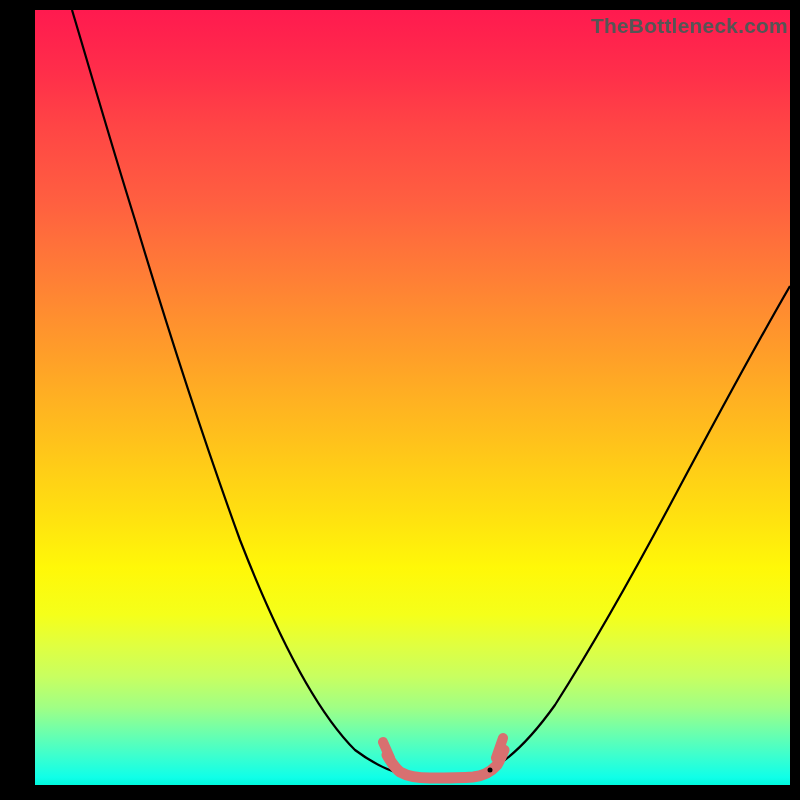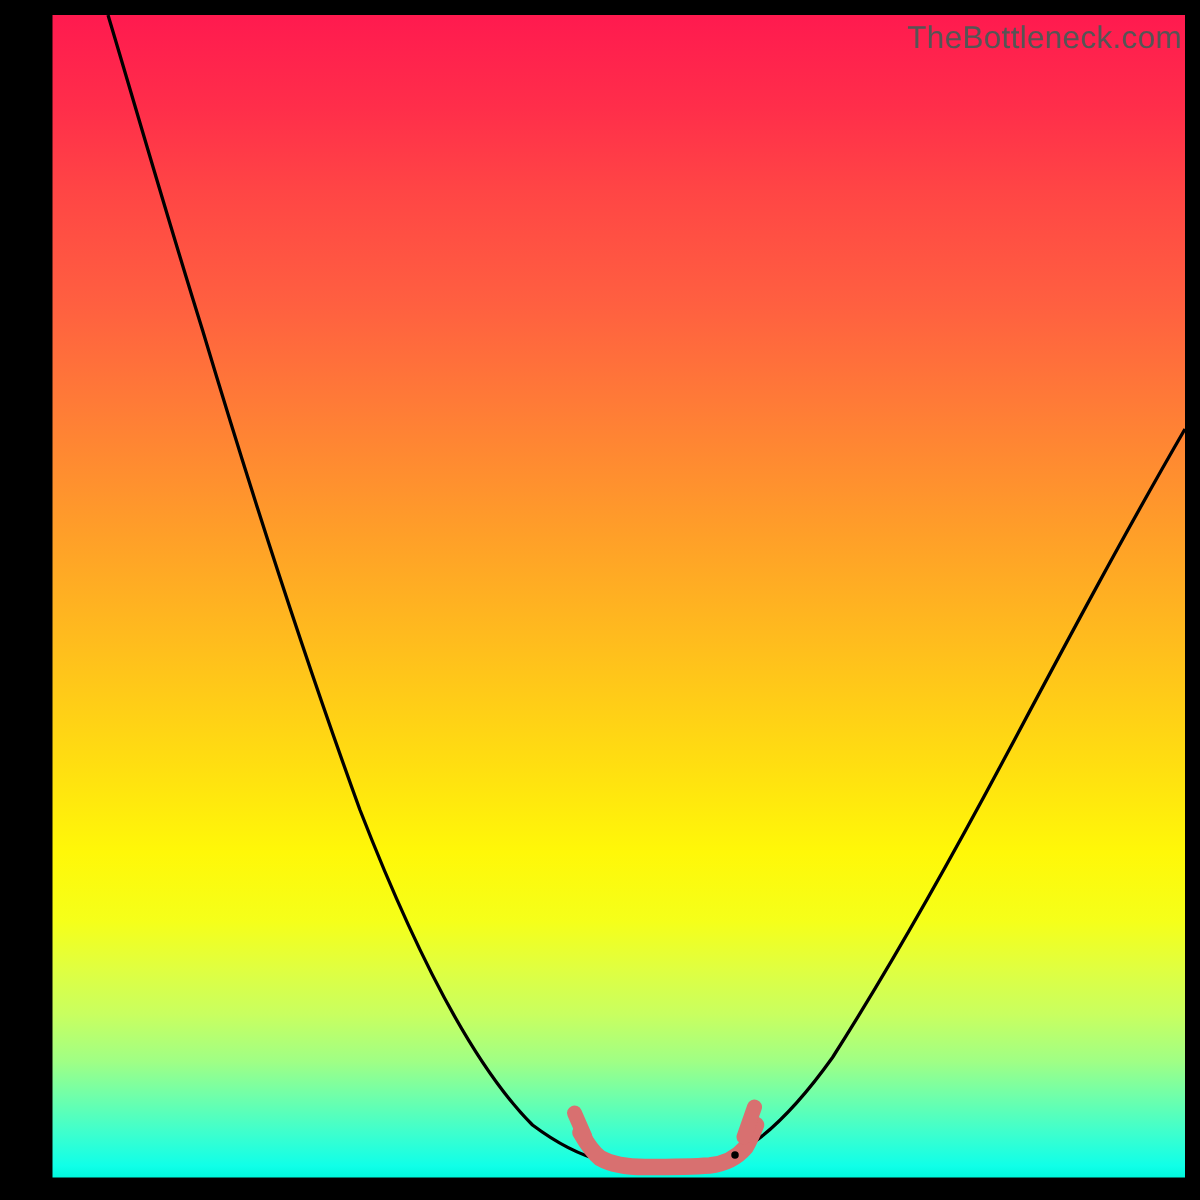--- a/index.html
+++ b/index.html
@@ -40,21 +40,21 @@
       #10ffe8 99%,
       #00f8dd 100%
     );
   }
   .watermark {
     position: absolute;
     top: 14px;
     right: 12px;
     color: #555;
     font-size: 21px;
-    font-weight: normal;
+    font-weight: bold;
     letter-spacing: 0.2px;
     z-index: 10;
   }
   svg.curve {
     position: absolute;
     left: 0;
     top: 0;
     width: 100%;
     height: 100%;
     z-index: 5;

